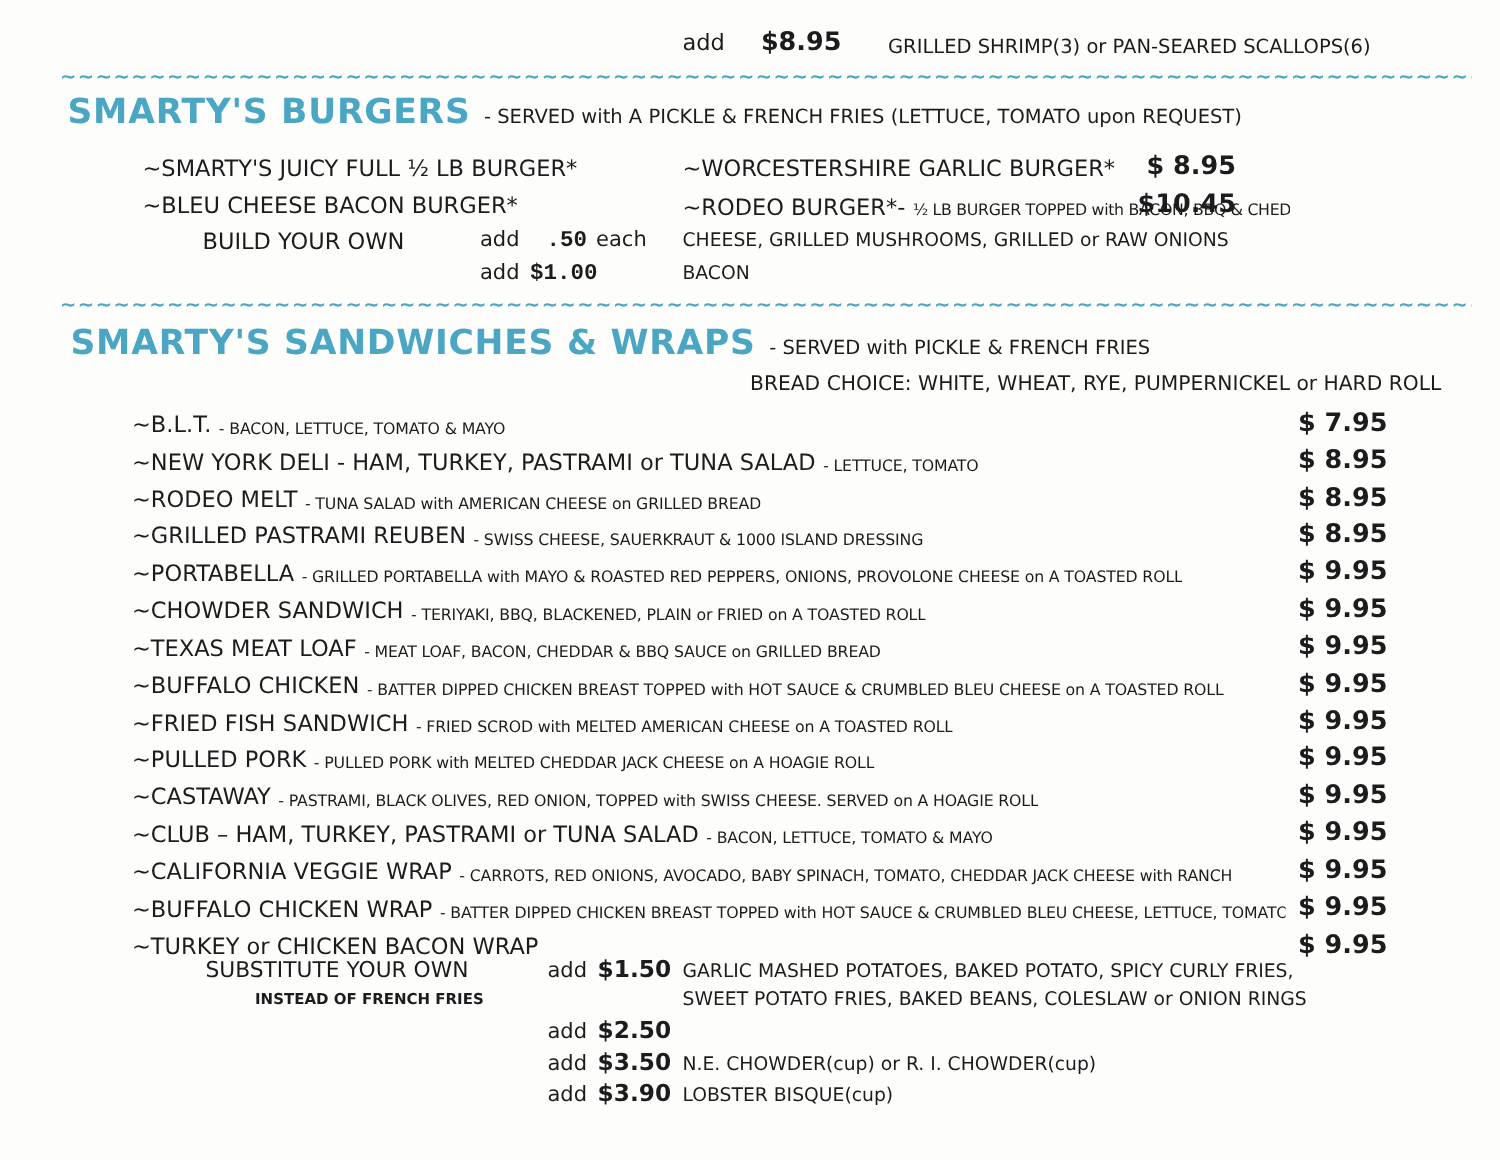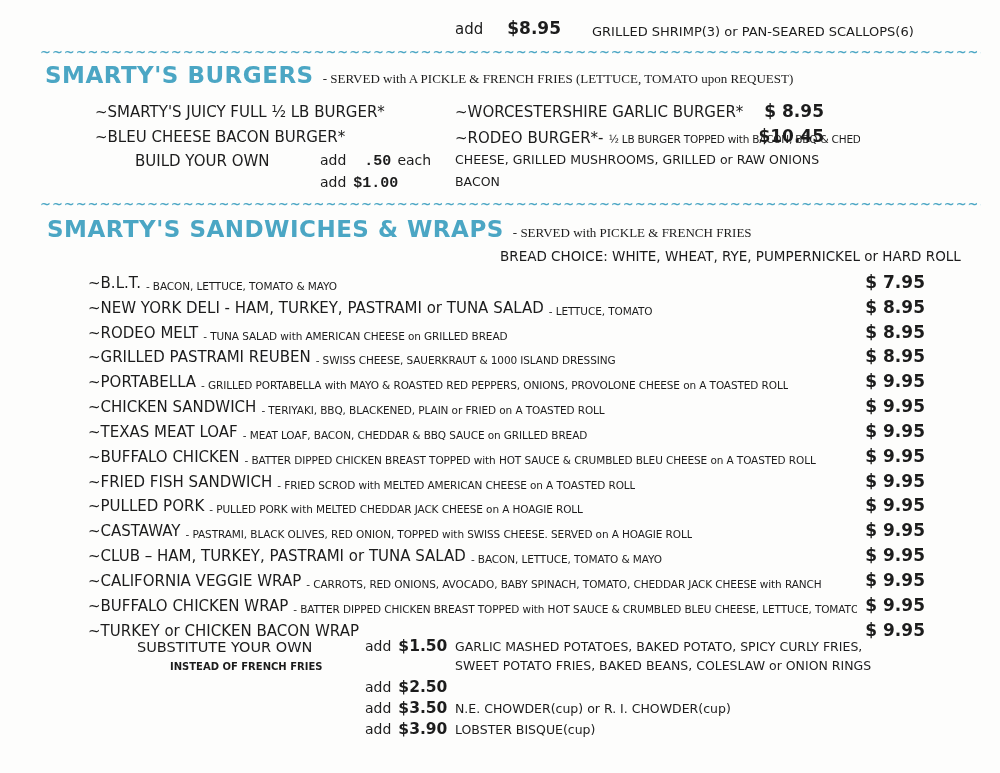--- a/index.html
+++ b/index.html
@@ -24,21 +24,21 @@
     font-size:13px; font-weight:bold; letter-spacing:1px; line-height:13px;
   }
   .divider-1 { top:45px; }
   .divider-2 { top:197px; }
 
   
   .section-head { display:flex; align-items:baseline; }
   .head-burgers { left:45px; top:62px; }
   .head-sandwiches { left:47px; top:216px; }
   .section-title { color:var(--accent); font-weight:bold; font-size:23px; letter-spacing:0.5px; }
-  .section-sub { font-size:13px; margin-left:9px;font-family:Liberation Serif, serif; }
+  .section-sub { font-size:13px; margin-left:9px; }
   .bread-line { left:500px; top:248px; font-size:13.5px; }
 
   
   .b-row { position:absolute; left:0; width:899px; height:24px; }
   .b-name { position:absolute; font-size:15px; white-space:nowrap; }
   .b-small { font-size:10.5px; letter-spacing:-0.2px; }
   .b-right-wrap { position:absolute; left:455px; width:405px; overflow:hidden; white-space:nowrap; }
   .b-price { position:absolute; right:75px; top:-2px; font-size:17px; font-weight:bold; text-align:right; }
   .b-addline { position:absolute; left:320px; display:flex; align-items:baseline; }
   .b-addline .add-word { font-size:14px; }
@@ -142,21 +142,21 @@
       <span class="item-name">~GRILLED PASTRAMI REUBEN</span>
       <span class="item-desc">- SWISS CHEESE, SAUERKRAUT &amp; 1000 ISLAND DRESSING</span>
       <span class="item-price">$ 8.95</span>
     </div>
     <div class="menu-row">
       <span class="item-name">~PORTABELLA</span>
       <span class="item-desc">- GRILLED PORTABELLA with MAYO &amp; ROASTED RED PEPPERS, ONIONS, PROVOLONE CHEESE on A TOASTED ROLL</span>
       <span class="item-price">$ 9.95</span>
     </div>
     <div class="menu-row">
-      <span class="item-name">~CHICKEN SANDWICH</span>
+      <span class="item-name">~CHOWDER SANDWICH</span>
       <span class="item-desc">- TERIYAKI, BBQ, BLACKENED, PLAIN or FRIED on A TOASTED ROLL</span>
       <span class="item-price">$ 9.95</span>
     </div>
     <div class="menu-row">
       <span class="item-name">~TEXAS MEAT LOAF</span>
       <span class="item-desc">- MEAT LOAF, BACON, CHEDDAR &amp; BBQ SAUCE on GRILLED BREAD</span>
       <span class="item-price">$ 9.95</span>
     </div>
     <div class="menu-row">
       <span class="item-name">~BUFFALO CHICKEN</span>

